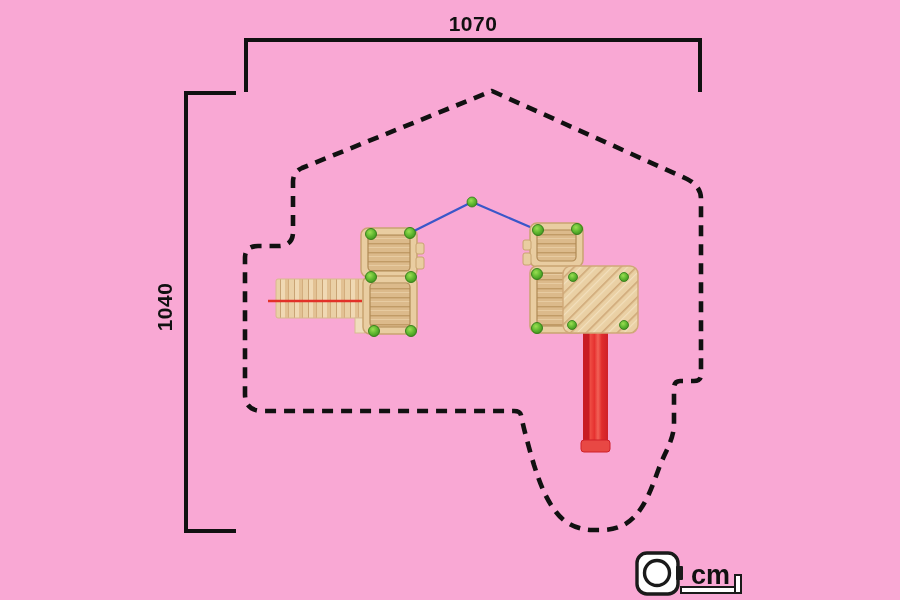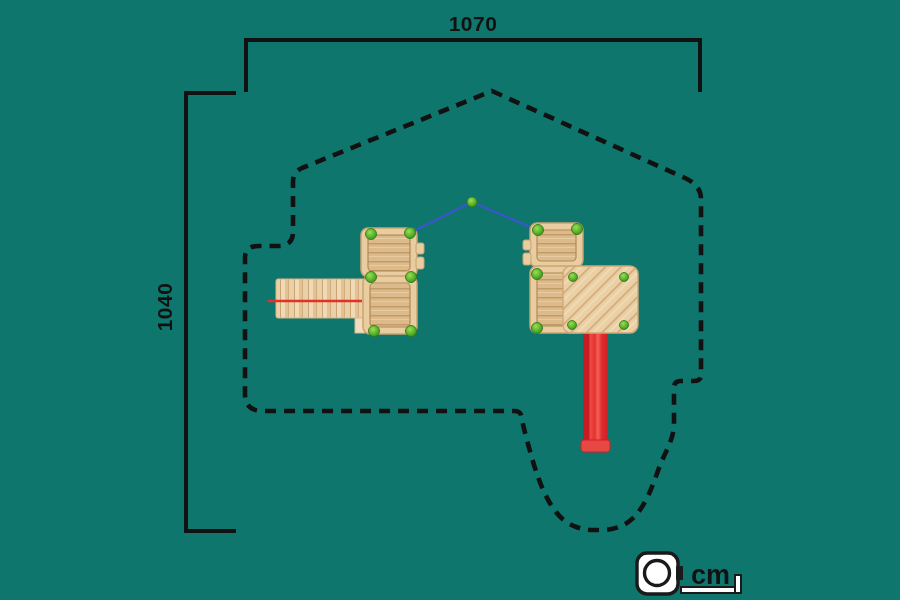--- a/index.html
+++ b/index.html
@@ -1,17 +1,17 @@
 <!DOCTYPE html>
 <html><head>
 <meta charset="utf-8">
 <style>
   html,body{margin:0;padding:0;background:#ffffff;}
   body{width:900px;height:600px;overflow:hidden;font-family:"Liberation Sans",sans-serif;}
-  .canvas{position:relative;width:900px;height:600px;background:#0f766e;}
+  .canvas{position:relative;width:900px;height:600px;background:#f9a8d4;}
   svg text{font-family:"Liberation Sans","DejaVu Sans",sans-serif;font-weight:bold;fill:#111111;}
   .dim-text{font-size:21px;letter-spacing:0.5px;}
   .unit-text{font-size:27px;}
 </style>
 </head>
 <body>
 
 <div class="canvas">
 <svg width="900" height="600" viewBox="0 0 900 600">
   <defs>

